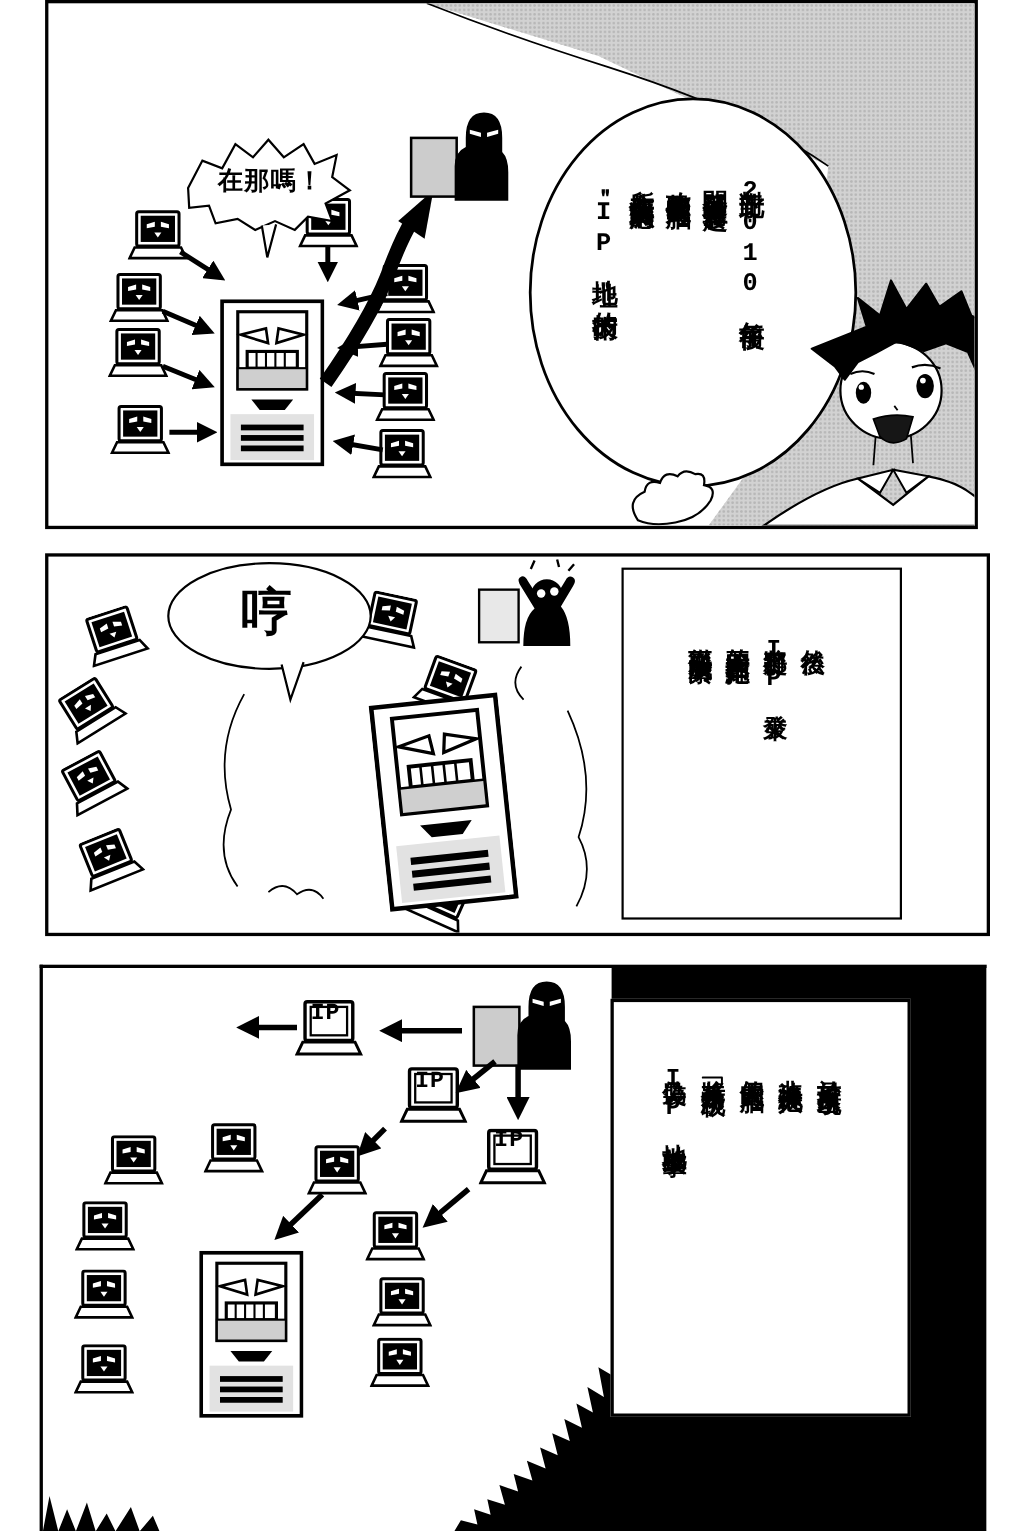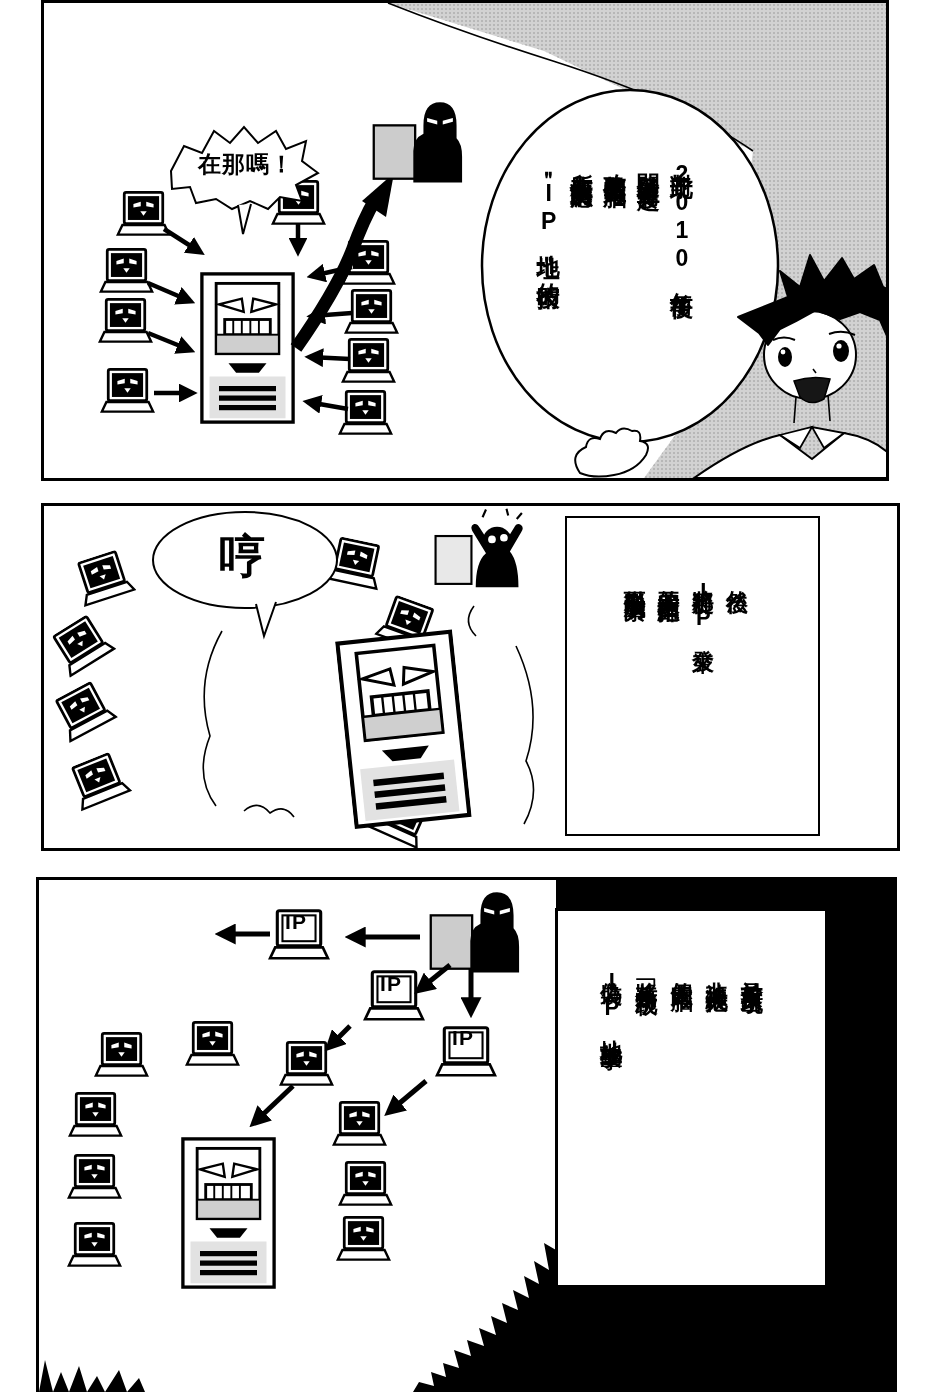--- a/index.html
+++ b/index.html
@@ -1,17 +1,17 @@
 <!DOCTYPE html>
 <html><head>
 <meta charset="utf-8">
 <style>
   html,body{margin:0;padding:0;background:#fff;}
   .page{position:relative;width:927px;height:1392px;background:#fff;overflow:hidden;
-        font-family:Liberation Sans, sans-serif;color:#000;}
+        font-family:Liberation Mono, monospace;color:#000;}
   .panel{position:absolute;background:#fff;border:3px solid #000;box-sizing:border-box;overflow:hidden;}
   #panel1{left:41px;top:0;width:848px;height:481px;}
   #panel2{left:41px;top:503px;width:859px;height:348px;}
   #panel3{left:36px;top:877px;width:861px;height:515px;border:none;border-top:3px solid #000;border-left:3px solid #000;}
   .layer{position:absolute;left:0;top:0;}
   .tone{position:absolute;left:0;top:0;width:100%;height:100%;
         background-color:#d2d2d2;
         background-image:radial-gradient(#b7b7b7 1px, rgba(0,0,0,0) 1.3px);
         background-size:4px 4px;}
   .vtext{position:absolute;writing-mode:vertical-rl;text-orientation:upright;

